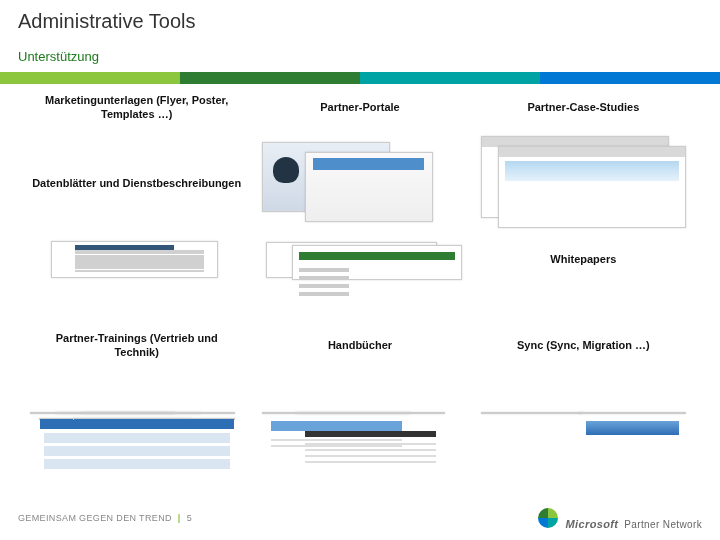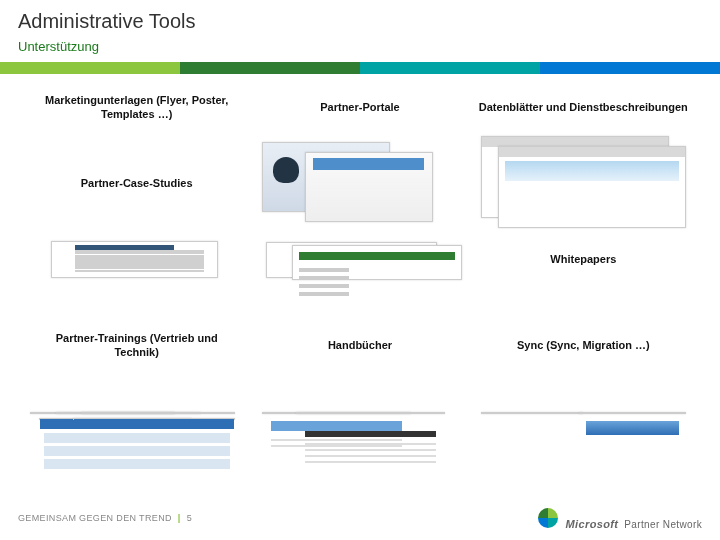--- a/index.html
+++ b/index.html
@@ -1,20 +1,20 @@
 <!DOCTYPE html>
 <html><head>
 <meta charset="utf-8">
 <style>
   * { box-sizing: border-box; margin: 0; padding: 0; }
   html, body { width: 720px; height: 540px; font-family: "Segoe UI", Arial, sans-serif; background:#fff; }
   .slide { position: relative; width: 720px; height: 540px; overflow: hidden; }
   .title-area { padding: 10px 32px 4px 18px; }
   .title { font-size: 20px; font-weight: 400; color:#333; }
-  .subtitle { font-size: 13px; color:#1a7a1a; margin-top:6px; }
+  .subtitle { font-size: 13px; color:#1a7a1a; margin-top:16px; }
   .band { height: 12px; width: 100%; display:flex; margin-top:4px; }
   .band div:nth-child(1){ background:#8cc63f; flex:1; }
   .band div:nth-child(2){ background:#2e7d32; flex:1; }
   .band div:nth-child(3){ background:#00a3a3; flex:1; }
   .band div:nth-child(4){ background:#0078d4; flex:1; }
   .content { position:absolute; top:88px; left:30px; right:30px; bottom:60px; }
   .grid { display:grid; grid-template-columns: repeat(3,1fr); grid-template-rows: auto 100px auto 120px; column-gap:10px; row-gap:6px; }
   .head { font-size: 11px; font-weight:700; color:#111; text-align:center; line-height:1.25; padding:6px 2px; min-height:40px; display:flex; align-items:center; justify-content:center; }
   .thumb { position:relative; }
   .thumb .box { position:absolute; inset:0; }
@@ -85,22 +85,22 @@
       <div></div>
       <div></div>
       <div></div>
   </div>
 
   <div class="content">
     <div class="grid">
 
       <div class="head">Marketingunterlagen (Flyer, Poster, Templates …)</div>
       <div class="head">Partner-Portale</div>
+      <div class="head">Partner-Case-Studies</div>
       <div class="head">Datenblätter und Dienstbeschreibungen</div>
-      <div class="head">Partner-Case-Studies</div>
 
       <div class="thumb mkt">
         <div class="box">
           <div class="stack s1">
               <div class="man"></div>
             </div>
           <div class="stack s2"></div>
         </div>
       </div>
       <div class="thumb por">

